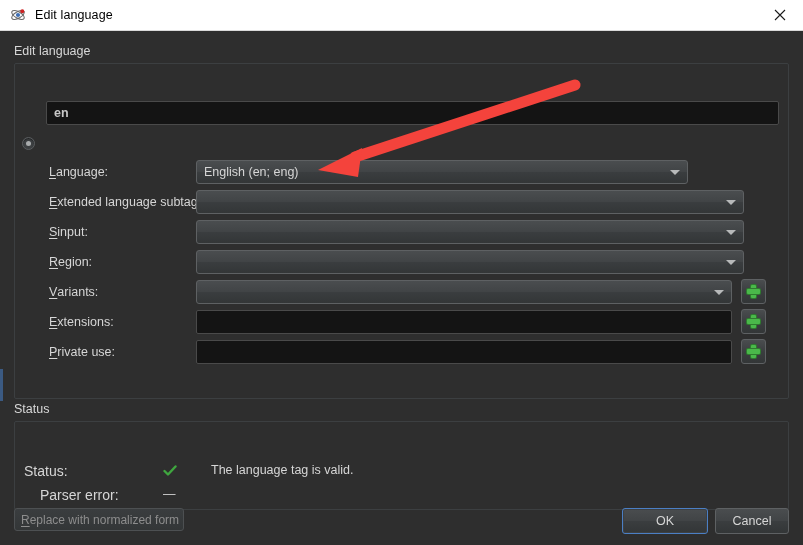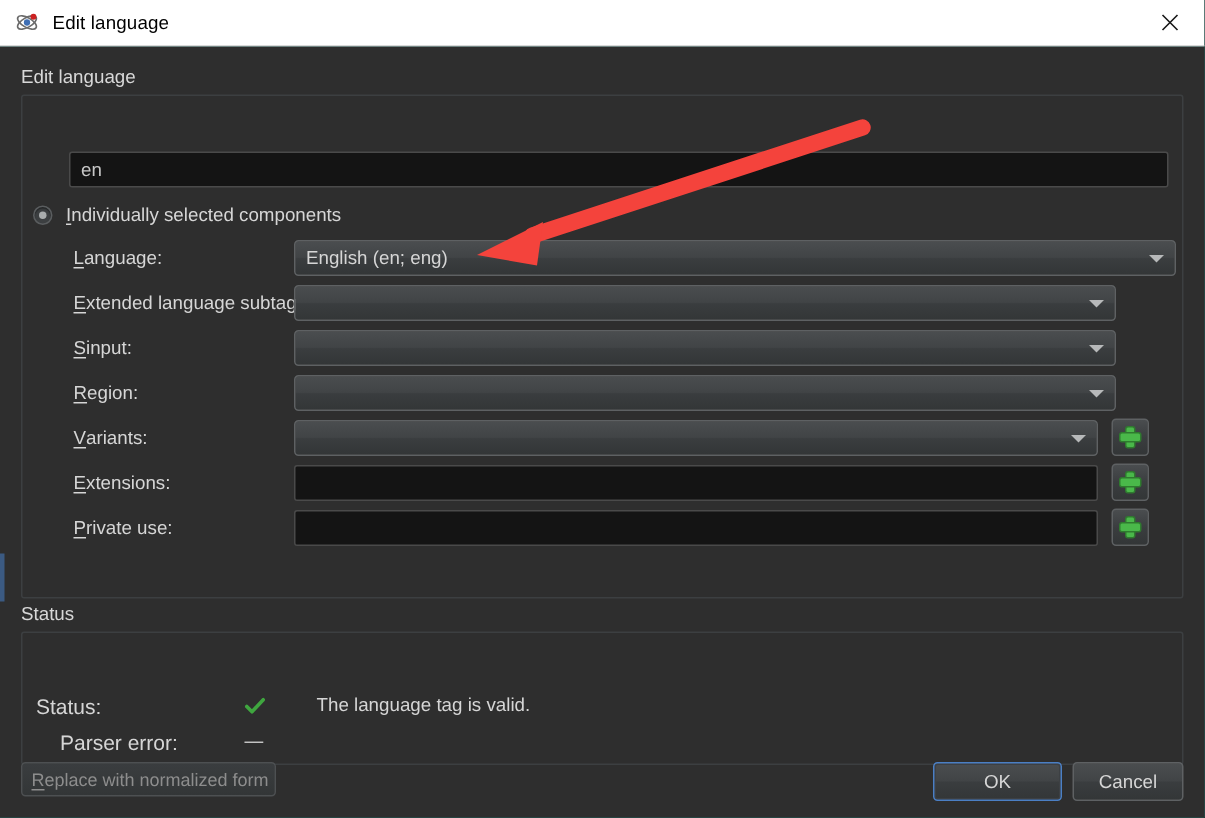--- a/index.html
+++ b/index.html
@@ -112,21 +112,21 @@
     background: #141414;
     border: 1px solid #4a4a4a;
     border-radius: 2px;
     color: #c8c8c8;
     font-size: 12.5px;
     font-family: "Liberation Sans", sans-serif;
     padding: 0 7px;
     display: flex; align-items: center;
     outline: none;
   }
-  #freeform-input { left: 46px; top: 70px; width: 733px; height: 24px; }
+  #freeform-input { left: 46px; top: 70px; width: 733px; height: 24px; font-weight: bold; }
 
   
   .field-label {
     position: absolute;
     font-size: 12.5px;
     color: #d6d6d6;
     white-space: nowrap;
     height: 16px;
     display: flex; align-items: center;
   }
@@ -263,29 +263,28 @@
     <div class="left-marker"></div>
 
     <div class="section-title" id="edit-language-heading">Edit language</div>
     <div class="group-box" id="edit-language-group"></div>
 
 
     <input class="text-input" id="freeform-input" value="en" style="">
 
     <div class="radio-row" id="radio-components">
       <div class="radio checked"></div>
-      <div class="radio-label"><span class="mn">I</span><span>ndividually selected components</span></div>
     </div>
 
     <div id="fields-host">
         <div class="field-label" style="left: 49px; top: 133px;">
           <span class="mn">L</span>
           <span>anguage:</span>
         </div>
-        <div class="combo" style="left: 196px; top: 129px; width: 588px; justify-content: space-between;">
+        <div class="combo" style="left: 196px; top: 129px; width: 492px; justify-content: space-between;">
           <span class="combo-value">English (en; eng)</span>
           <span class="arrow"></span>
         </div>
         <div class="field-label" style="left: 49px; top: 163px;">
           <span class="mn">E</span>
           <span>xtended language subtag:</span>
         </div>
         <div class="combo" style="left: 196px; top: 159px; width: 548px;">
           <span class="combo-value"></span>
           <span class="arrow"></span>

